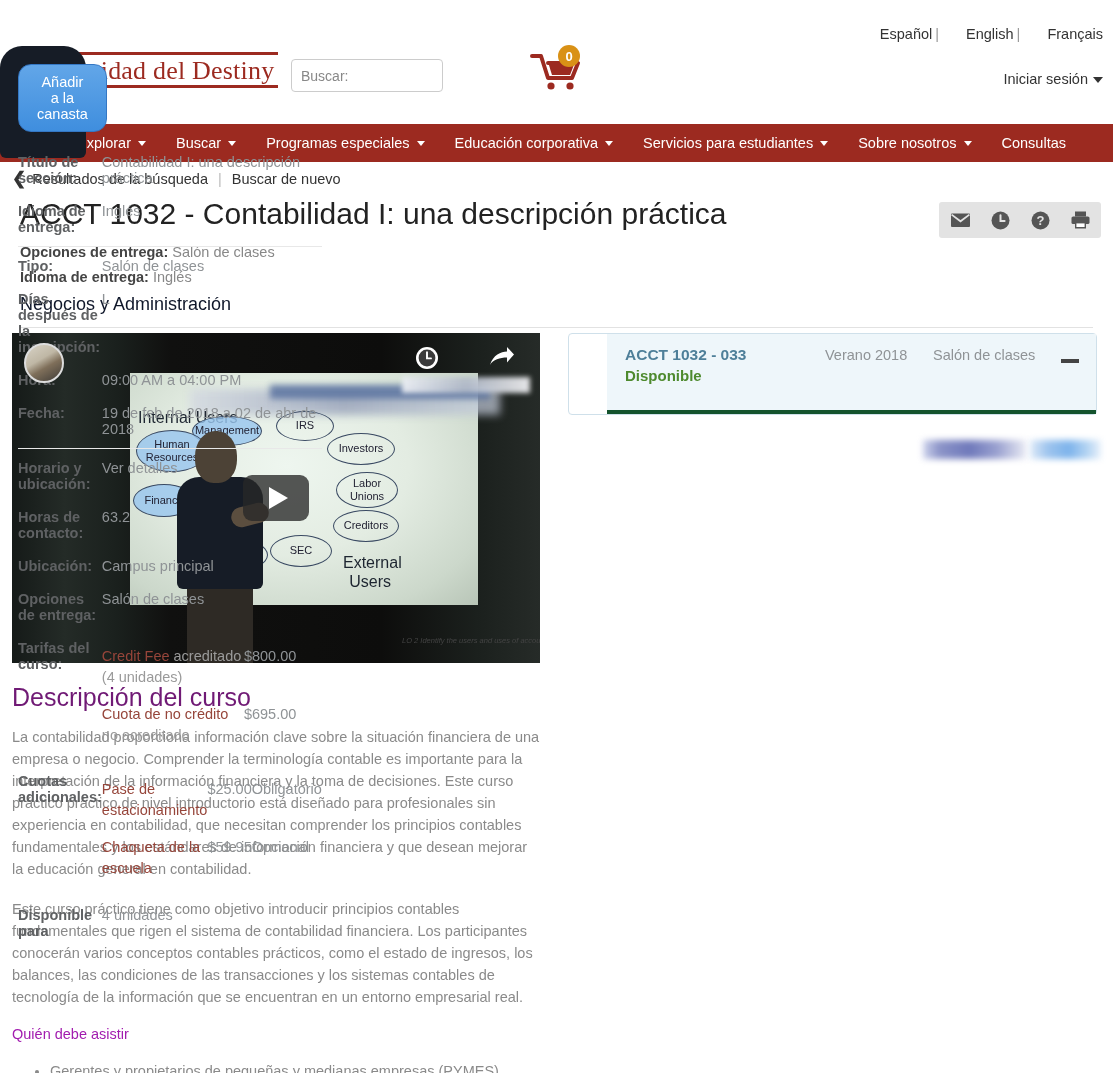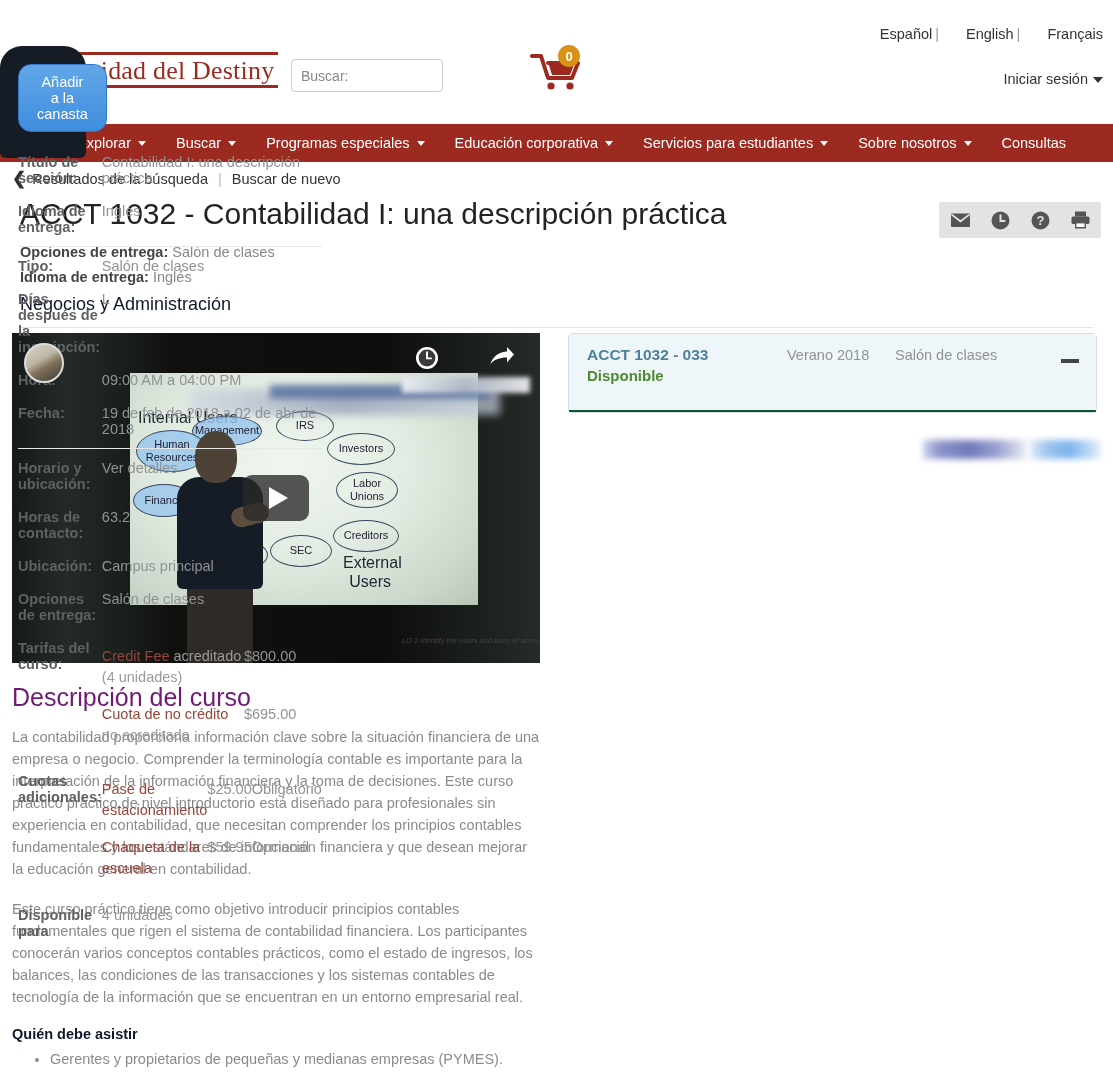--- a/index.html
+++ b/index.html
@@ -352,44 +352,45 @@
     margin: 20px 0 14px 0;
   }
   .desc-p {
     font-size: 14.5px;
     line-height: 1.52;
     color: #8a8a8a;
     margin: 0 0 18px 0;
   }
   .desc-h3 {
     font-size: 14.5px;
-    font-weight: bold;
-    color: #0f172a;
-    margin: 0 0 6px 0;
+    font-weight: normal;
+    color: #a21caf;
+    margin: 0 0 18px 0;
   }
   ul.desc-list {
     margin: 0; padding-left: 38px;
     font-size: 14.5px;
     line-height: 1.62;
     color: #8a8a8a;
   }
 
   
   .section-panel {
     border: 1px solid #cfe0ea;
     border-radius: 4px;
     margin-top: 5px;
     background: #fff;
   }
   .sp-header {
     background: #eef6fa;
-    border-bottom: 2px solid #14532d;
+    border-bottom: 4px solid #14532d;
     padding: 12px 14px 26px 18px;
     position: relative;
     min-height: 70px;
+    margin-left: 38px;
   }
   .sp-code {
     font-size: 15.5px;
     font-weight: bold;
     color: #4e7f99;
     display: inline-block;
     width: 200px;
   }
   .sp-term {
     font-size: 14.5px;
@@ -591,21 +592,21 @@
         <div class="vid-title-blur2"></div>
 
         <div class="lbl" style="left:8px; top:36px; font-weight:500;">Internal Users</div>
 
         <div class="bubble fill" style="left:62px; top:43px; width:70px; height:30px;">Management</div>
         <div class="bubble fill" style="left:6px; top:57px; width:72px; height:42px;">Human Resources</div>
         <div class="bubble" style="left:146px; top:38px; width:58px; height:30px;">IRS</div>
         <div class="bubble" style="left:197px; top:60px; width:68px; height:32px;">Investors</div>
         <div class="bubble fill" style="left:3px; top:111px; width:62px; height:33px;">Finance</div>
         <div class="bubble" style="left:206px; top:99px; width:62px; height:36px;">Labor Unions</div>
-        <div class="bubble" style="left:203px; top:147px; width:66px; height:32px;">Creditors</div>
+        <div class="bubble" style="left:203px; top:137px; width:66px; height:32px;">Creditors</div>
         <div class="bubble" style="left:68px; top:165px; width:70px; height:34px;">Customers</div>
         <div class="bubble" style="left:140px; top:162px; width:62px; height:32px;">SEC</div>
 
         <div class="lbl" style="left:213px; top:180px; width:48px; line-height:1.2;">External Users</div>
         <div class="lo2">LO 2  Identify the users and uses of accounting.</div>
       </div>
 
       <div class="vid-sub-blur"></div>
 
       <div class="speaker">

